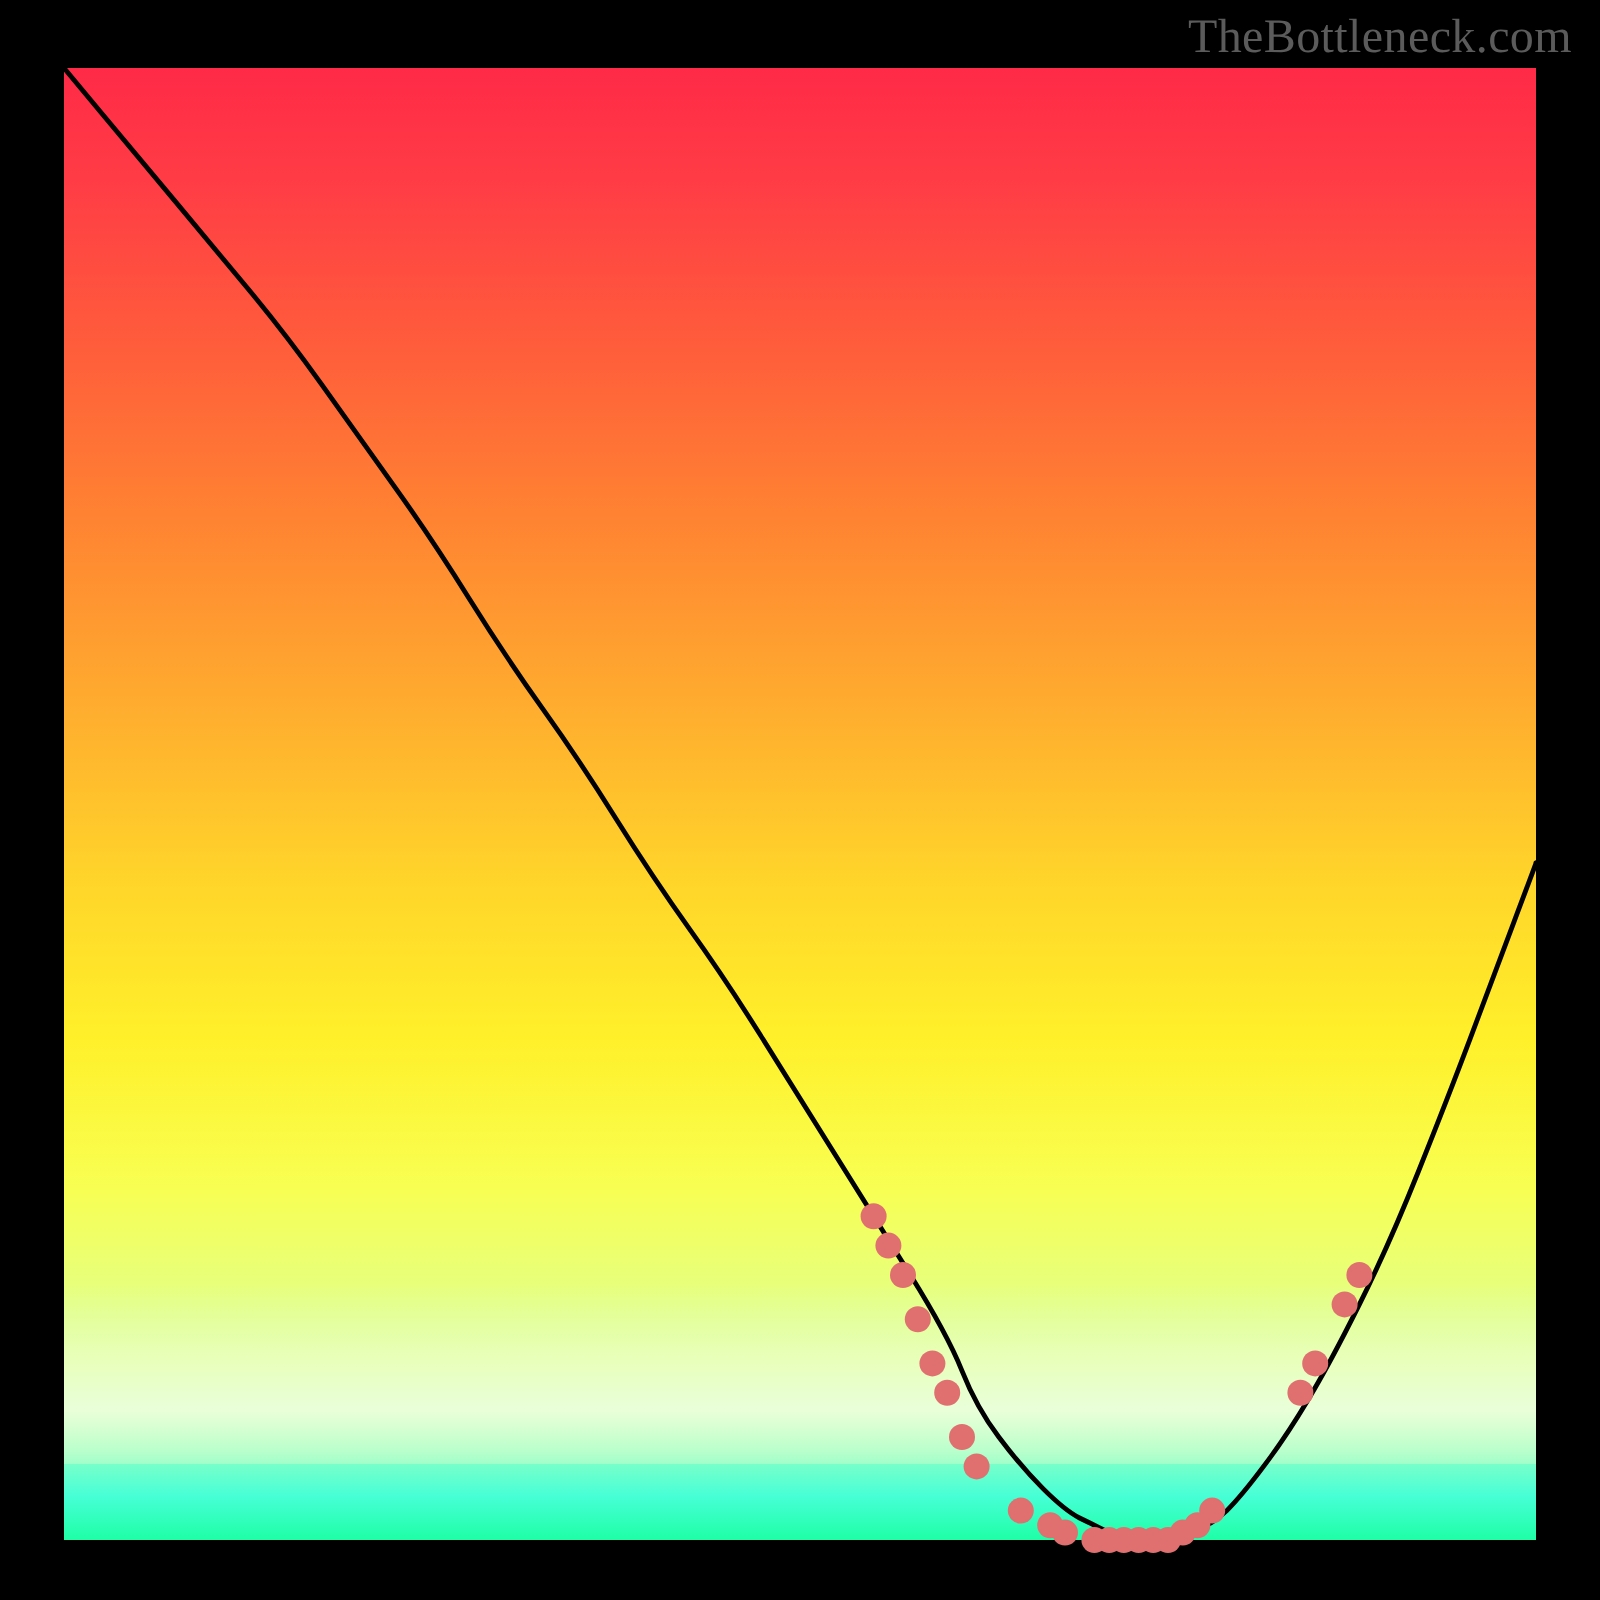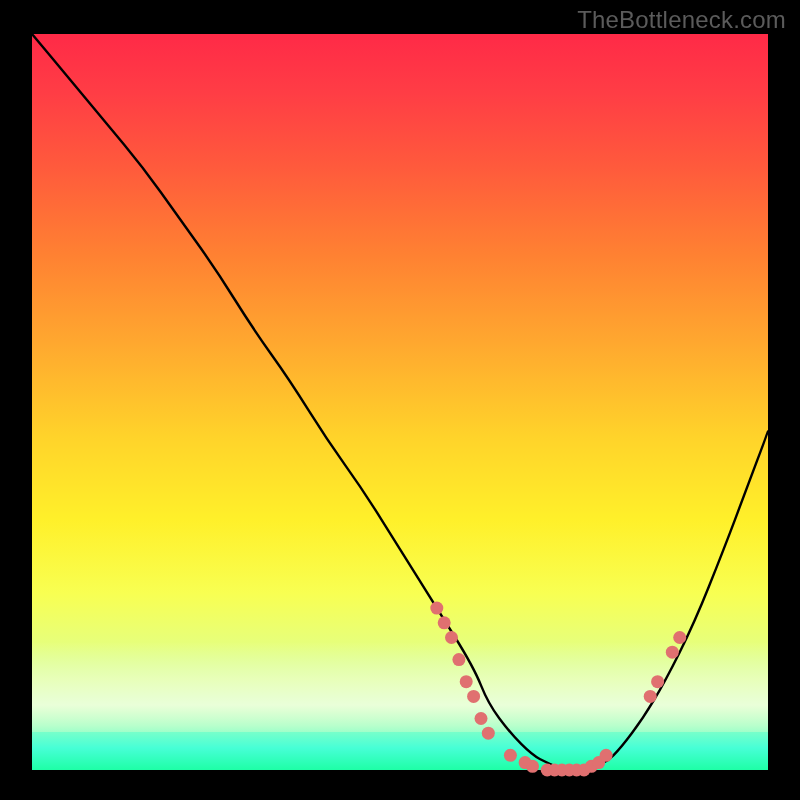--- a/index.html
+++ b/index.html
@@ -9,20 +9,21 @@
     height: 800px;
     background: #000;
     overflow: hidden;
     font-family: Arial, Helvetica, sans-serif;
   }
   .frame {
     position: relative;
     width: 800px;
     height: 800px;
     background: #000;
+    font-family: Liberation Serif, serif;
   }
   .watermark {
     position: absolute;
     top: 6px;
     right: 14px;
     font-size: 24px;
     font-weight: 500;
     color: #5b5b5b;
     letter-spacing: 0.2px;
     z-index: 10;

